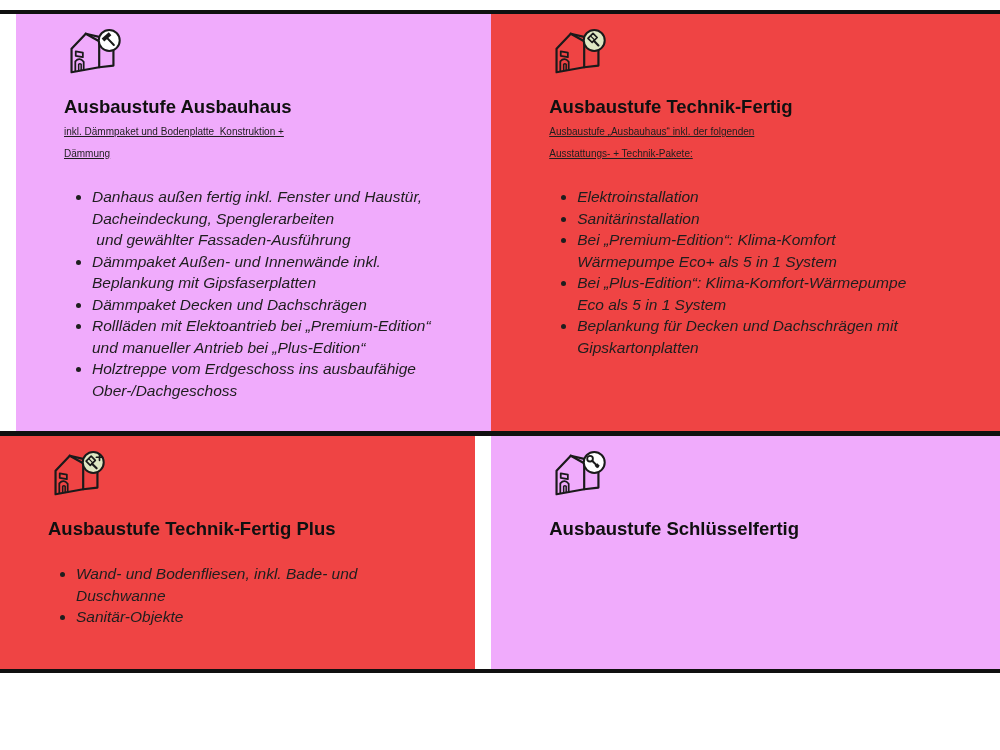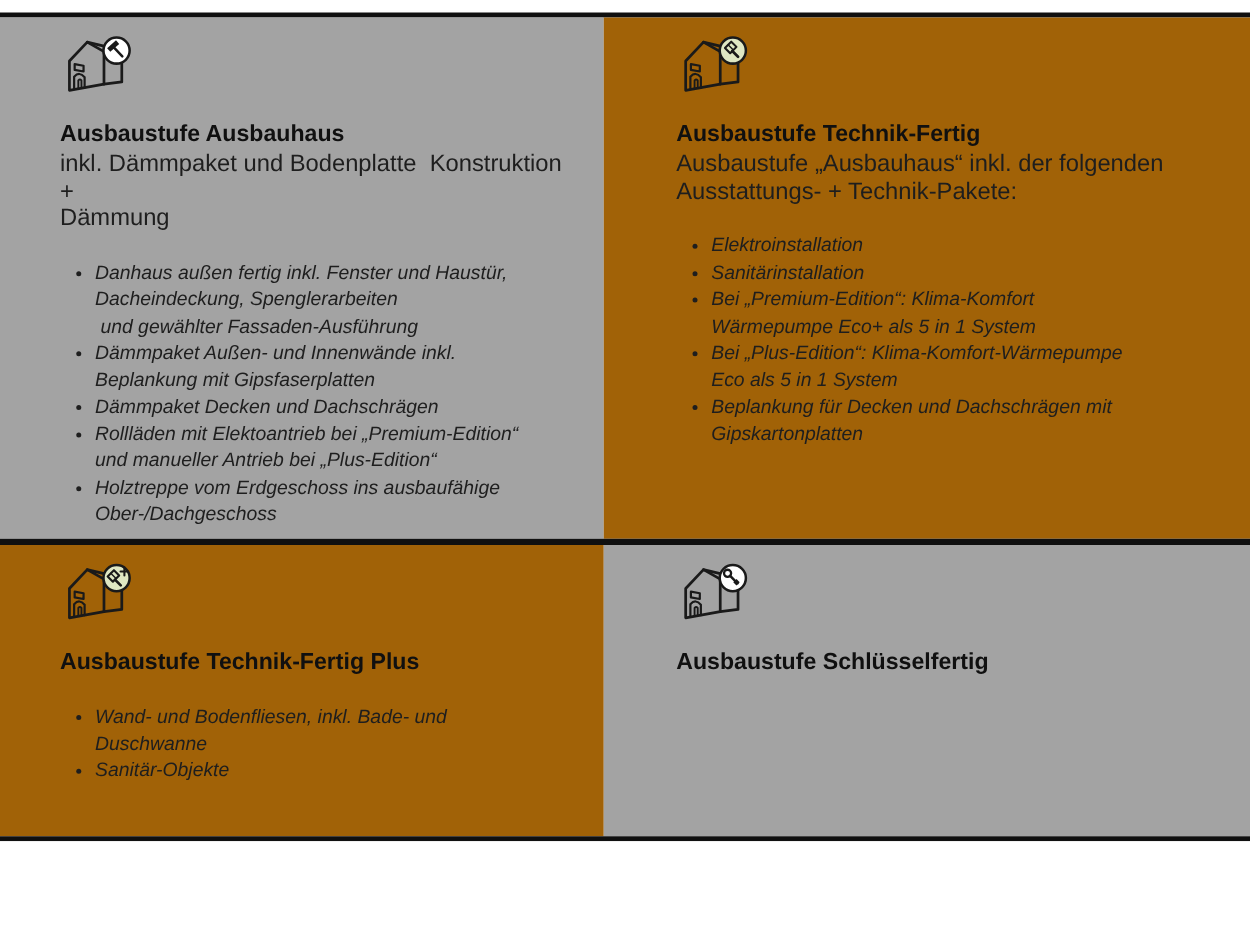--- a/index.html
+++ b/index.html
@@ -10,35 +10,35 @@
   }
   .strip-top{height:10px;background:#ffffff;}
   .strip-bottom{height:15px;background:#ffffff;flex:1;}
   .rule{height:4px;background:#101010;}
   .rule-mid{height:5px;background:#101010;}
   .row{display:flex;}
   .row-1{height:417px;}
   .row-2{height:233px;}
   .col-left{width:483px;}
   .col-right{width:517px;}
-  .q-white{background:#a3a3a3;}
-  .q-green{background:#a16207;}
+  .q-white{background:#f0abfc;margin-left:16px;}
+  .q-green{background:#ef4444;}
   .card{box-sizing:border-box;padding:13px 20px 0 48px;overflow:hidden;}
   .col-right.card{padding-left:58px;}
   .icon-wrap{height:54px;margin-bottom:12px;}
   .icon-wrap svg{display:block;}
   .house-stroke{stroke:#1a1a1a;fill:none;stroke-linejoin:round;stroke-linecap:round;}
   .q-white .badge{fill:#ffffff;}
   .q-green .badge{fill:#dfe7c3;}
   .card-title{
     font-size:18.5px;font-weight:700;line-height:24px;color:#101010;
     margin:14px 0 2px 0;white-space:pre-wrap;
   }
   .card-subtitle{
-    font-size:19px;line-height:21.5px;margin:0;white-space:pre-wrap;
+    font-size:10px;line-height:21.5px;margin:0;white-space:pre-wrap;text-decoration:underline;
   }
   .card-bullets{
     margin:22px 0 0 0;padding:0 0 0 28px;
     font-size:15.5px;line-height:21.5px;
   }
   .card-bullets li{white-space:pre-wrap;font-style:italic;}
 </style>
 </head>
 <body>
 

